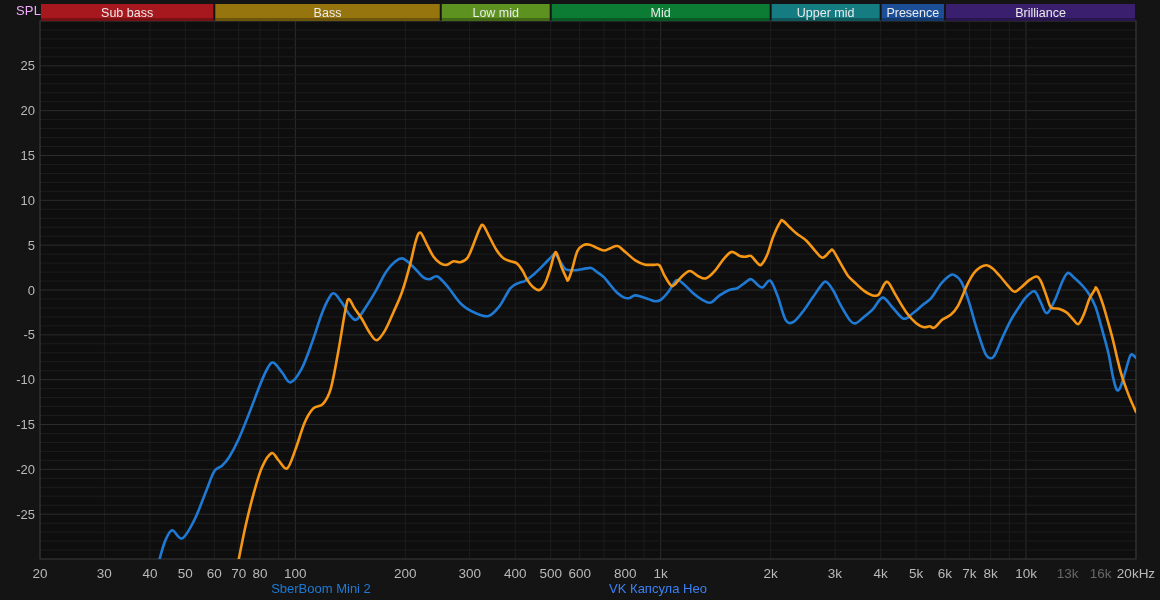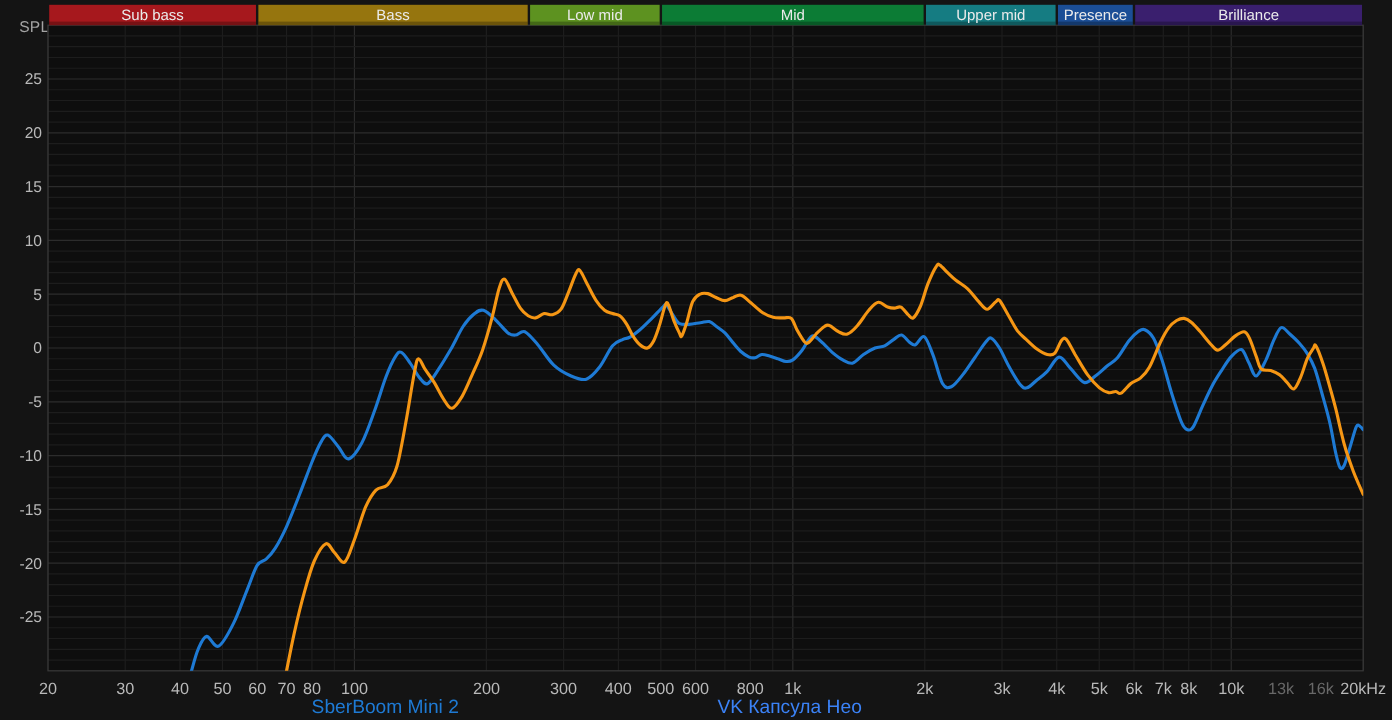--- a/index.html
+++ b/index.html
@@ -1,20 +1,20 @@
 <!DOCTYPE html>
 <html><head>
 <meta charset="utf-8">
 <style>
   html,body{margin:0;padding:0;background:#141414;width:1160px;height:600px;overflow:hidden;
     font-family:"Liberation Sans",sans-serif;}
   #stage{position:relative;width:1160px;height:600px;background:#141414;}
   #chart-canvas{position:absolute;left:0;top:0;}
-  .corner-label{position:absolute;left:16px;top:15px;font-size:13px;color:#a3a3a3;letter-spacing:.2px;}
-  .legend-item{position:absolute;top:581px;transform:translateX(-50%);font-size:16px;white-space:nowrap;}
+  .corner-label{position:absolute;left:16px;top:3px;font-size:13px;color:#f0abfc;letter-spacing:.2px;}
+  .legend-item{position:absolute;top:581px;transform:translateX(-50%);font-size:13px;white-space:nowrap;}
 </style>
 </head>
 <body>
 
 <div id="stage">
   <div class="corner-label">SPL</div>
   <svg id="chart-canvas" width="1160" height="600">
       <rect x="40" y="21" width="1096" height="538" fill="#0e0e0e"></rect>
       <line x1="40" y1="21" x2="40" y2="559" stroke="#1d1d1d" stroke-width="1"></line>
       <line x1="104.33200664167555" y1="21" x2="104.33200664167555" y2="559" stroke="#1d1d1d" stroke-width="1"></line>

